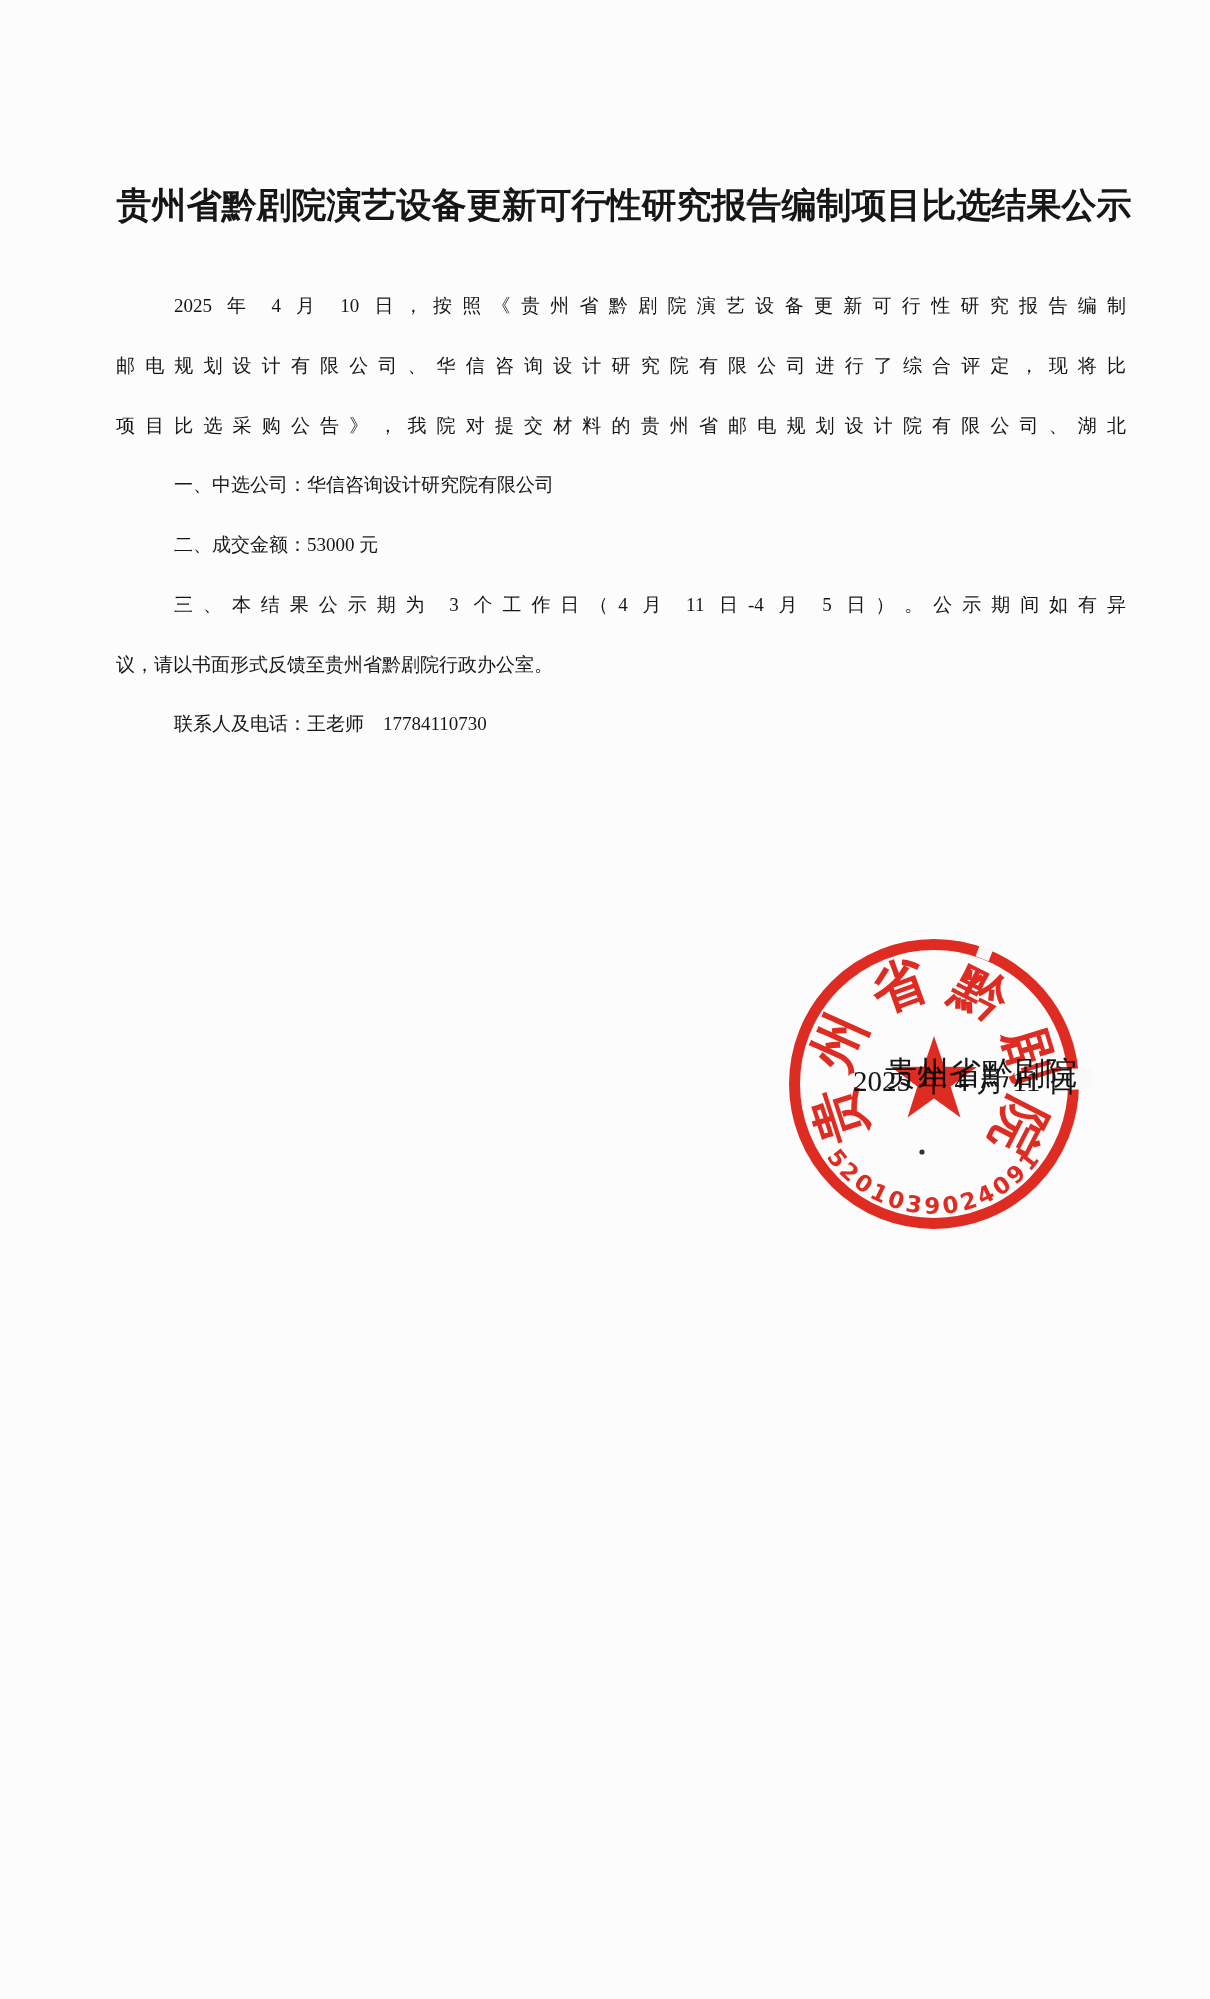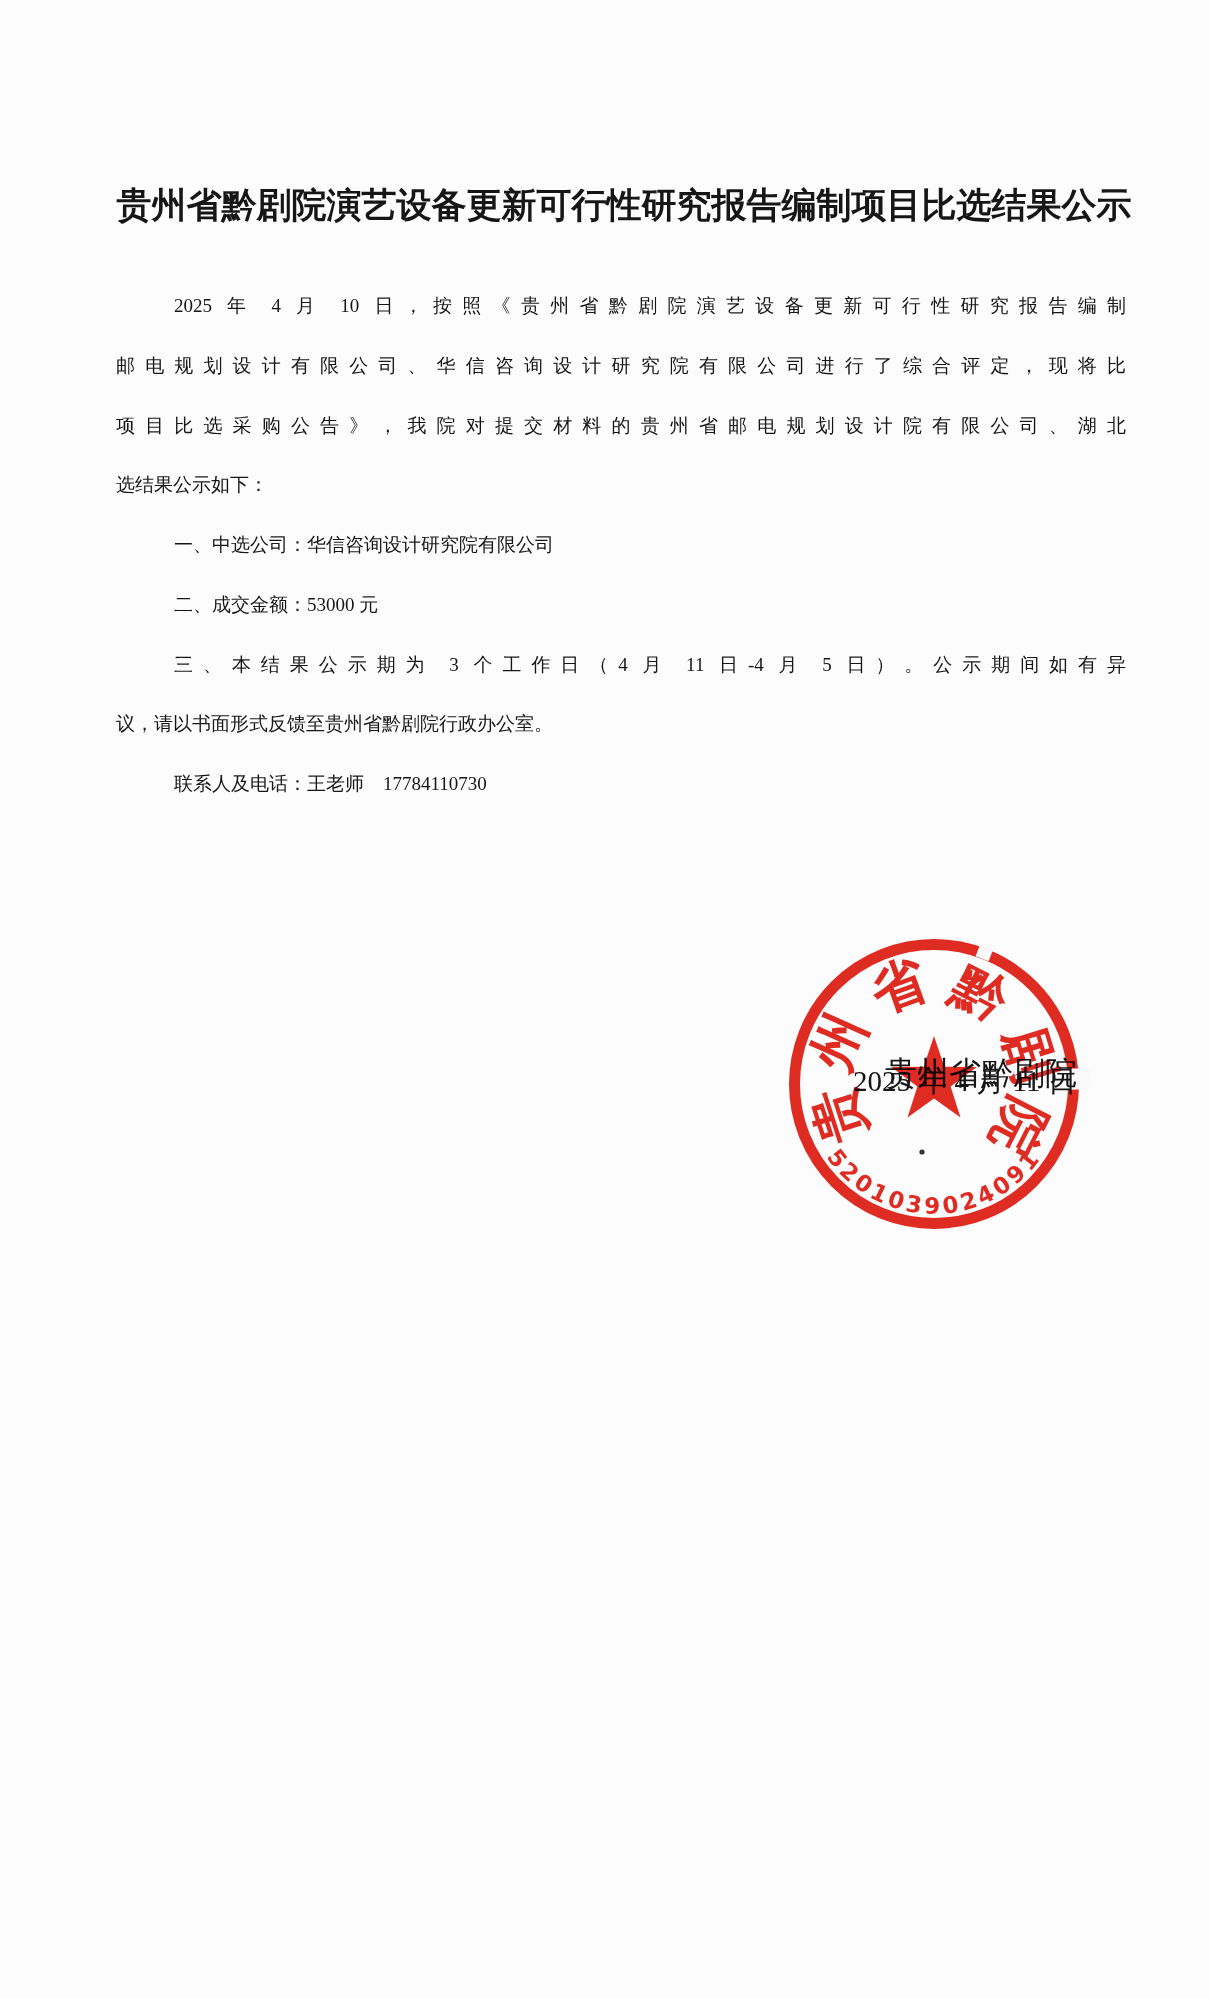--- a/index.html
+++ b/index.html
@@ -84,21 +84,20 @@
 <body>
 
 <div class="page">
 
   <h1 class="doc-title">贵州省黔剧院演艺设备更新可行性研究报告编制项目比选结果公示</h1>
 
   <div class="doc-body">
     <div class="doc-line indent fill">2025 年 4 月 10 日，按照《贵州省黔剧院演艺设备更新可行性研究报告编制</div>
     <div class="doc-line fill">邮电规划设计有限公司、华信咨询设计研究院有限公司进行了综合评定，现将比</div>
     <div class="doc-line fill">项目比选采购公告》，我院对提交材料的贵州省邮电规划设计院有限公司、湖北</div>
-    <div class="doc-line">选结果公示如下：</div>
     <div class="doc-line indent">一、中选公司：华信咨询设计研究院有限公司</div>
     <div class="doc-line indent">二、成交金额：53000 元</div>
     <div class="doc-line indent fill">三、本结果公示期为 3 个工作日（4 月 11 日-4 月 5 日）。公示期间如有异</div>
     <div class="doc-line">议，请以书面形式反馈至贵州省黔剧院行政办公室。</div>
     <div class="doc-line indent">联系人及电话：王老师　17784110730</div>
   </div>
 
   <div class="sig-org">贵州省黔剧院</div>
   <div class="sig-date">2025 年 4 月 11 日</div>
 

